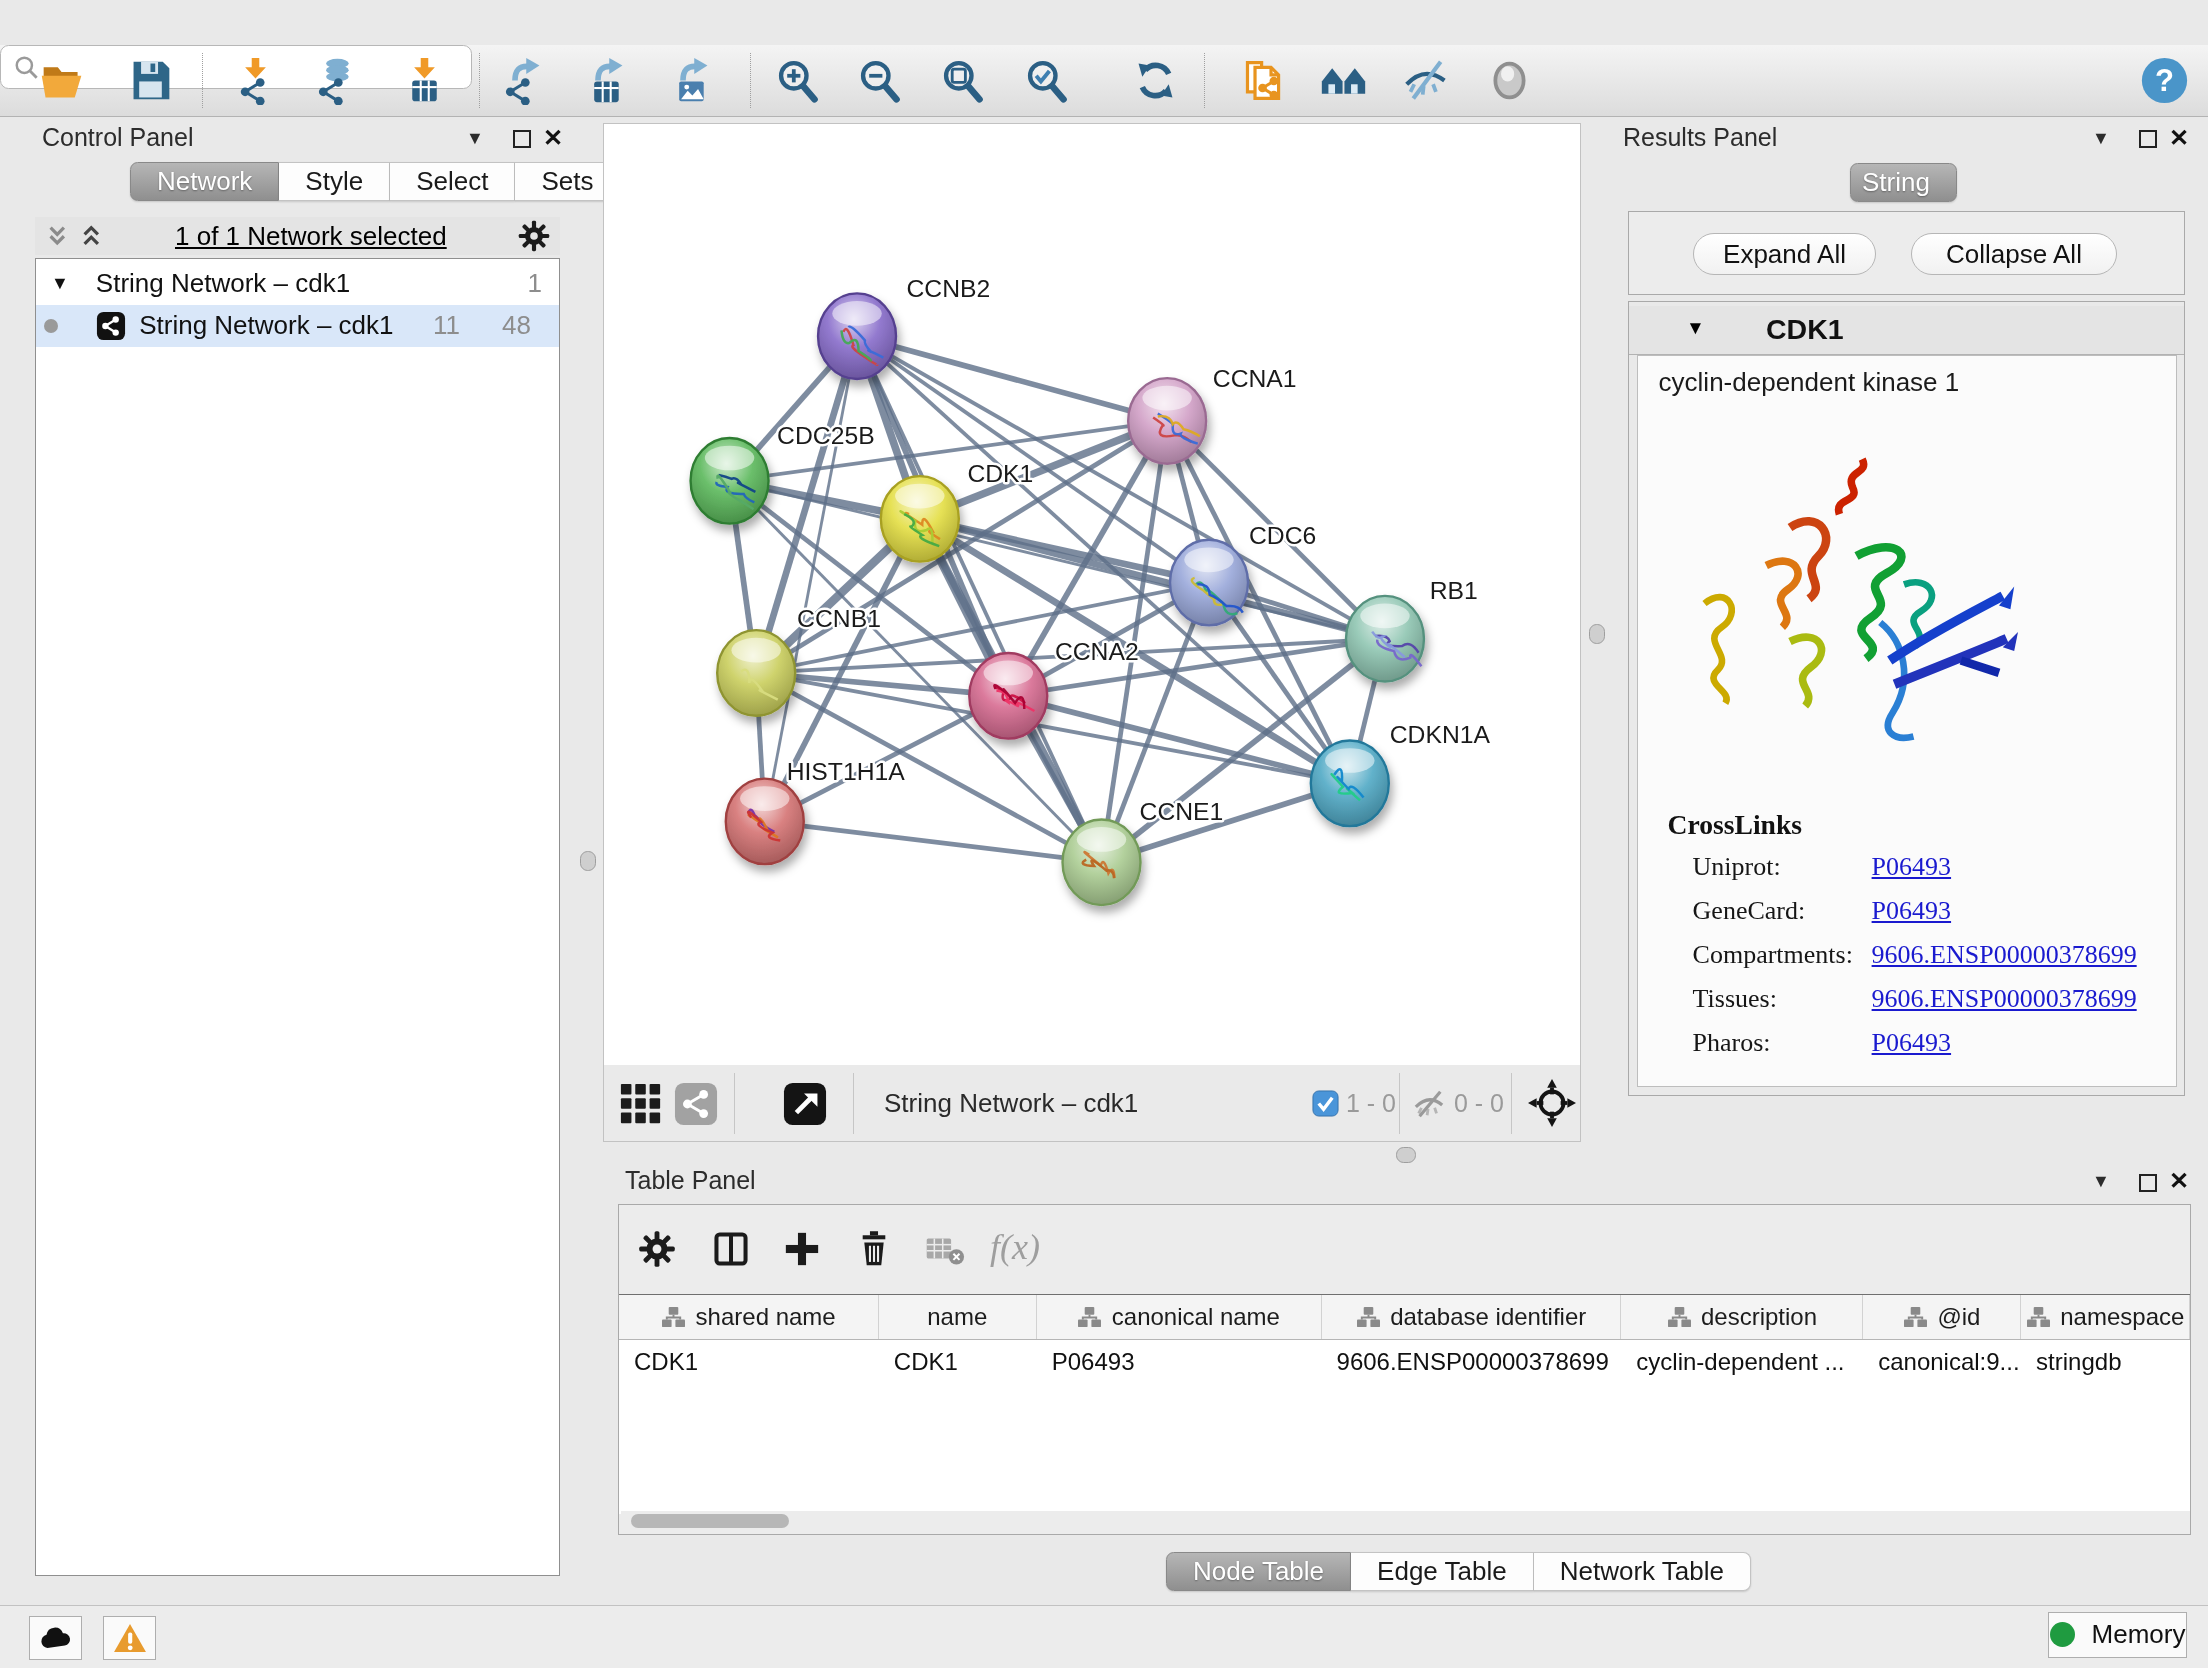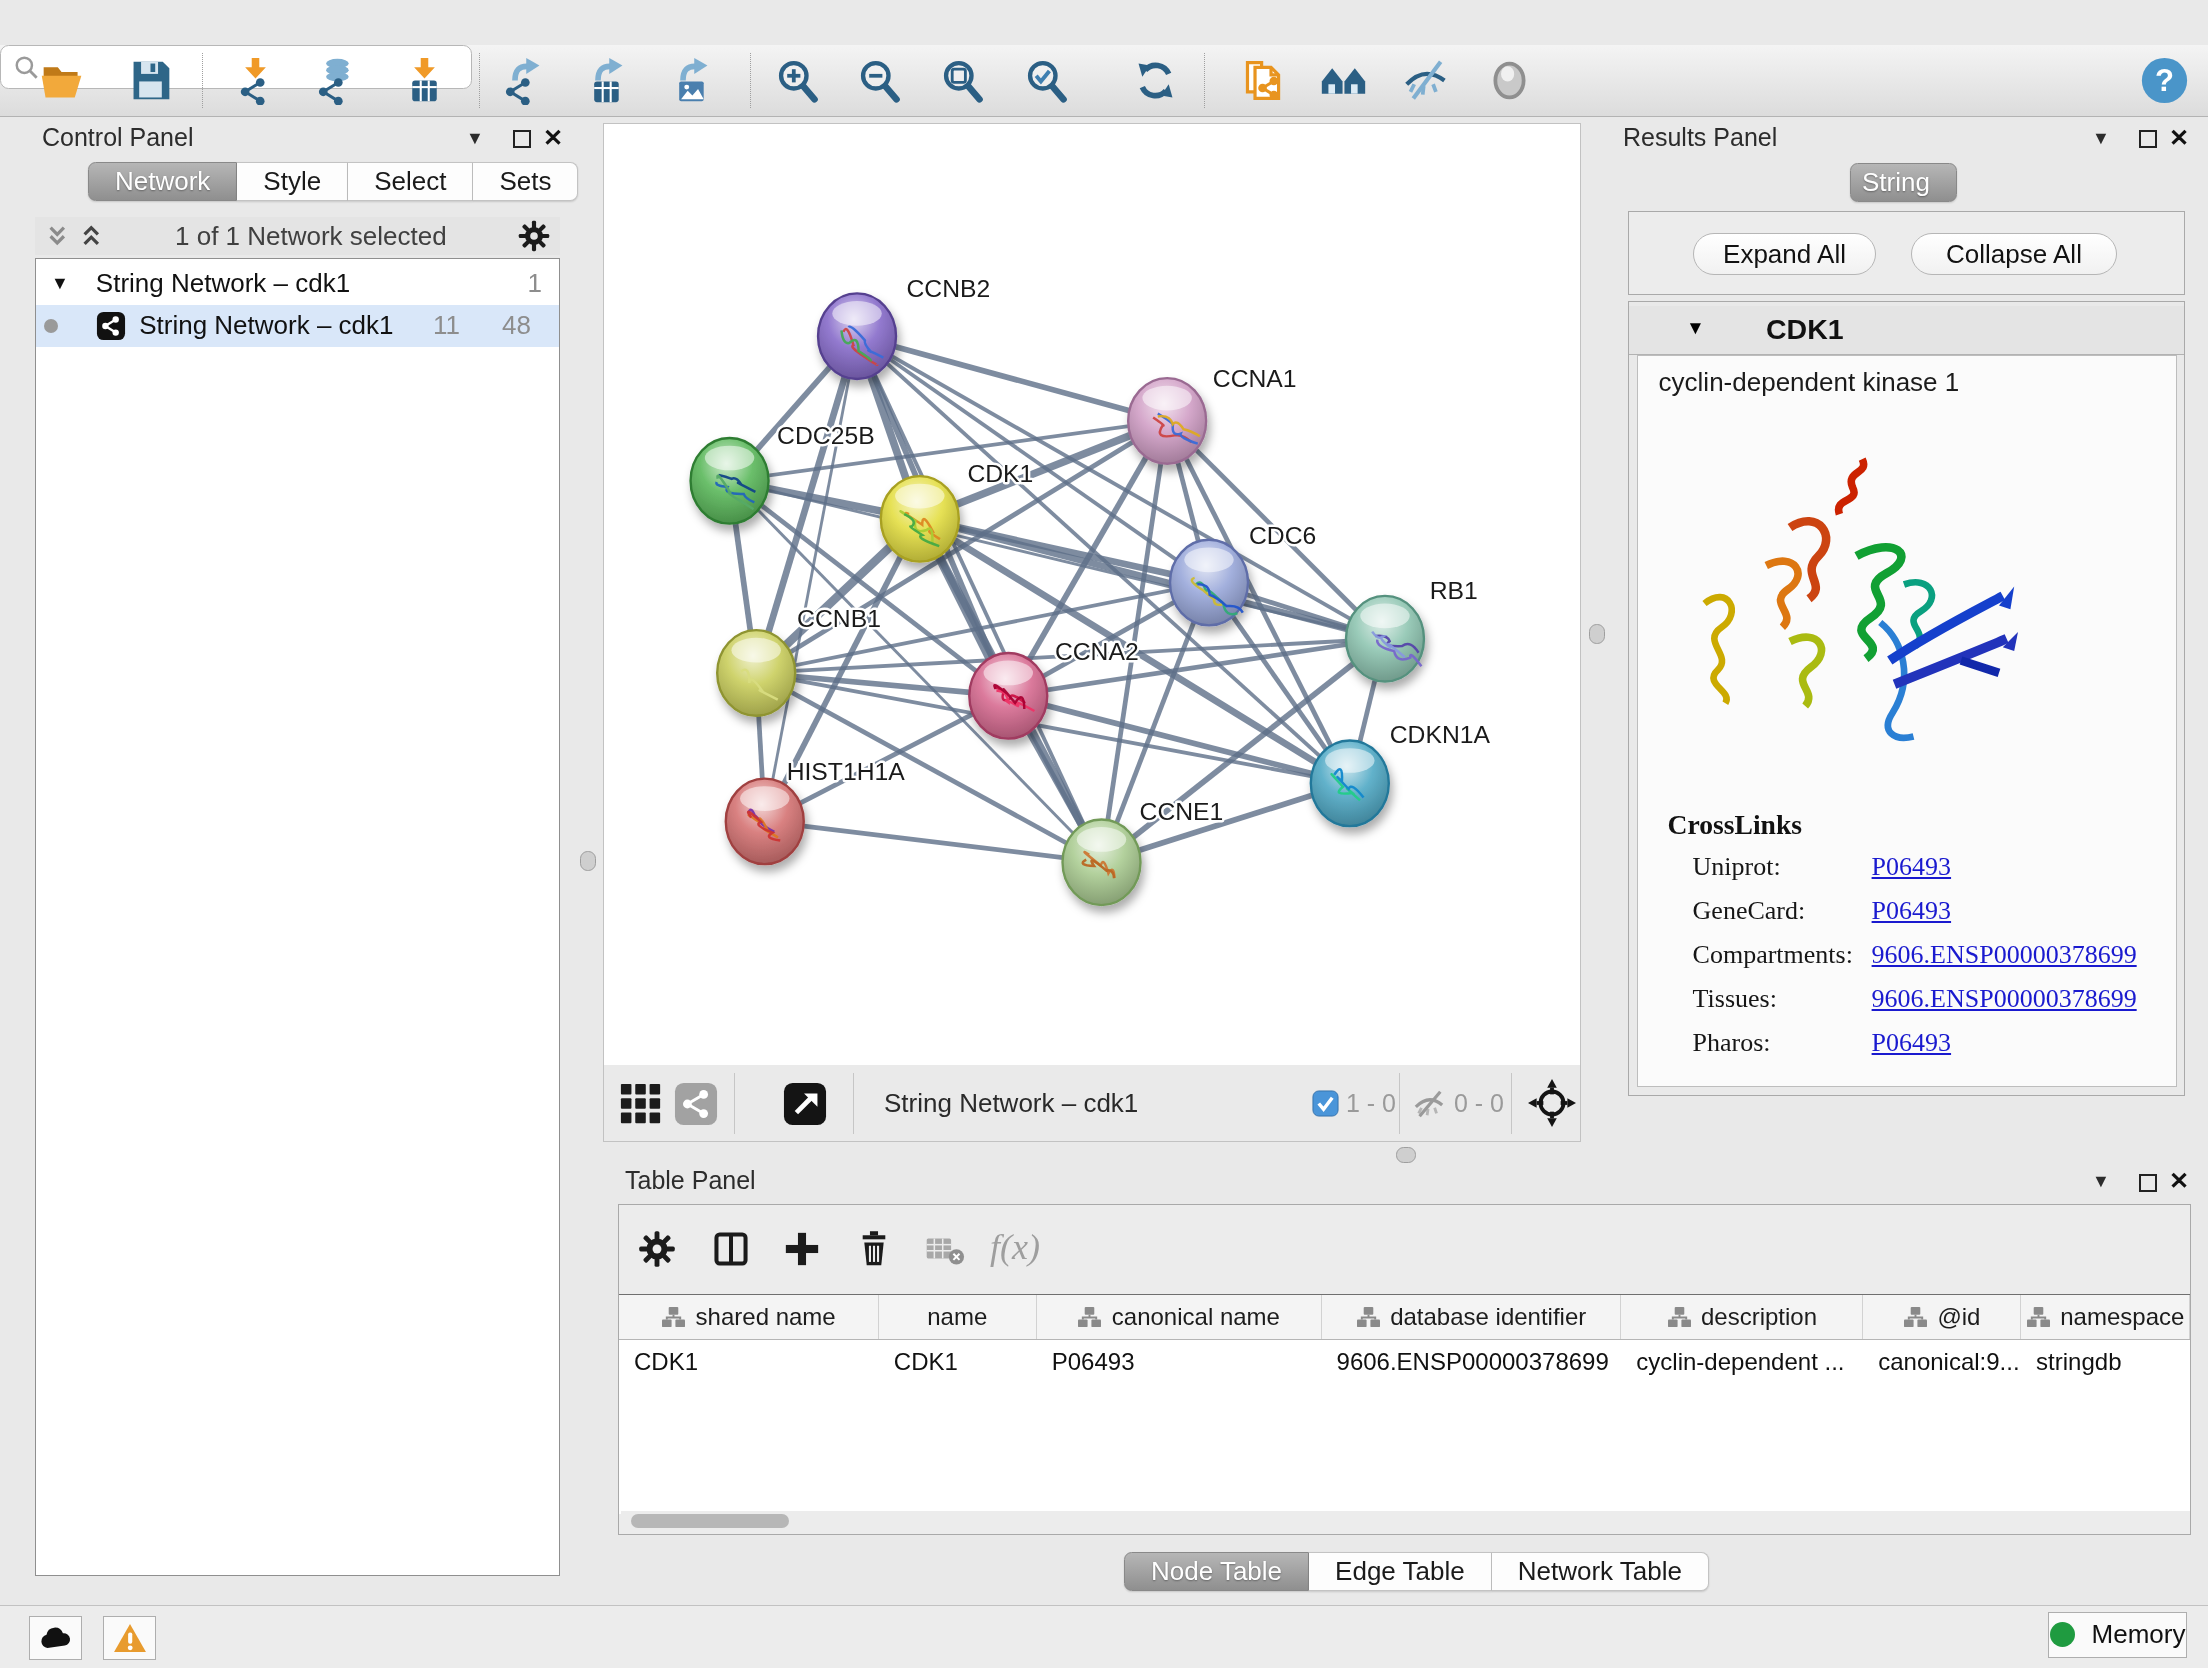--- a/index.html
+++ b/index.html
@@ -29,30 +29,30 @@
   .panel-head-title{font-size:25px;color:#2c2c2c;}
   .ph-tri{font-size:18px;color:#2c2c2c;line-height:27px;}
   .ph-float{width:14.3px;height:14.3px;border:2.4px solid #222;margin-top:3.8px;}
   .ph-close{font-size:24px;font-weight:bold;color:#111;line-height:25px;}
 
   
   .tabrow{display:flex;}
   .tab{line-height:37px;font-size:26px;padding:0 26px;background:#fdfdfd;
     border:1px solid #c3c3c3;border-left:none;color:#1a1a1a;white-space:nowrap;
     box-shadow:0 1px 1.9px rgba(0,0,0,.15);}
-  .tab.first{border-left:1px solid #c3c3c3;border-radius:7.6px 0 0 7.6px;}
+  .tab.first{border-left:1px solid #c3c3c3;border-radius:7.6px 0 0 7.6px;margin-left:42px;}
   .tab.last{border-radius:0 7.6px 7.6px 0;}
   .tab.selected{background:linear-gradient(#b6b6b6,#8f8f8f);color:#fff;
     border-color:#898989;text-shadow:0 1px 1.9px rgba(0,0,0,.35);}
   .tab.single{border-radius:7.6px;border-left:1px solid #898989;padding-left:11px;}
 
   
   #cp-subhead{left:35px;top:217px;width:525px;height:38px;background:#e4e4e4;
     display:flex;align-items:center;}
-  #cp-substatus{flex:1;text-align:center;font-size:26px;color:#404040;}
+  #cp-substatus{flex:1;text-align:center;font-size:26px;color:#000000;text-decoration:underline;}
   #cp-tree{left:35px;top:258px;width:523px;height:1316px;background:#fff;
     border:1.9px solid #8f8f8f;}
   .tree-row{height:42px;display:flex;align-items:center;font-size:26px;color:#111;}
   .tree-count{color:#8d8d8d;}
   #tree-row-net{background:#d9e7f9;}
 
   
   #net-canvas-box{left:603px;top:123px;width:978px;height:943px;background:#fff;
     border:1px solid #c2c2c2;box-sizing:border-box;}
   #net-toolbar{left:603px;top:1065px;width:978px;height:77px;background:#eaeaea;

